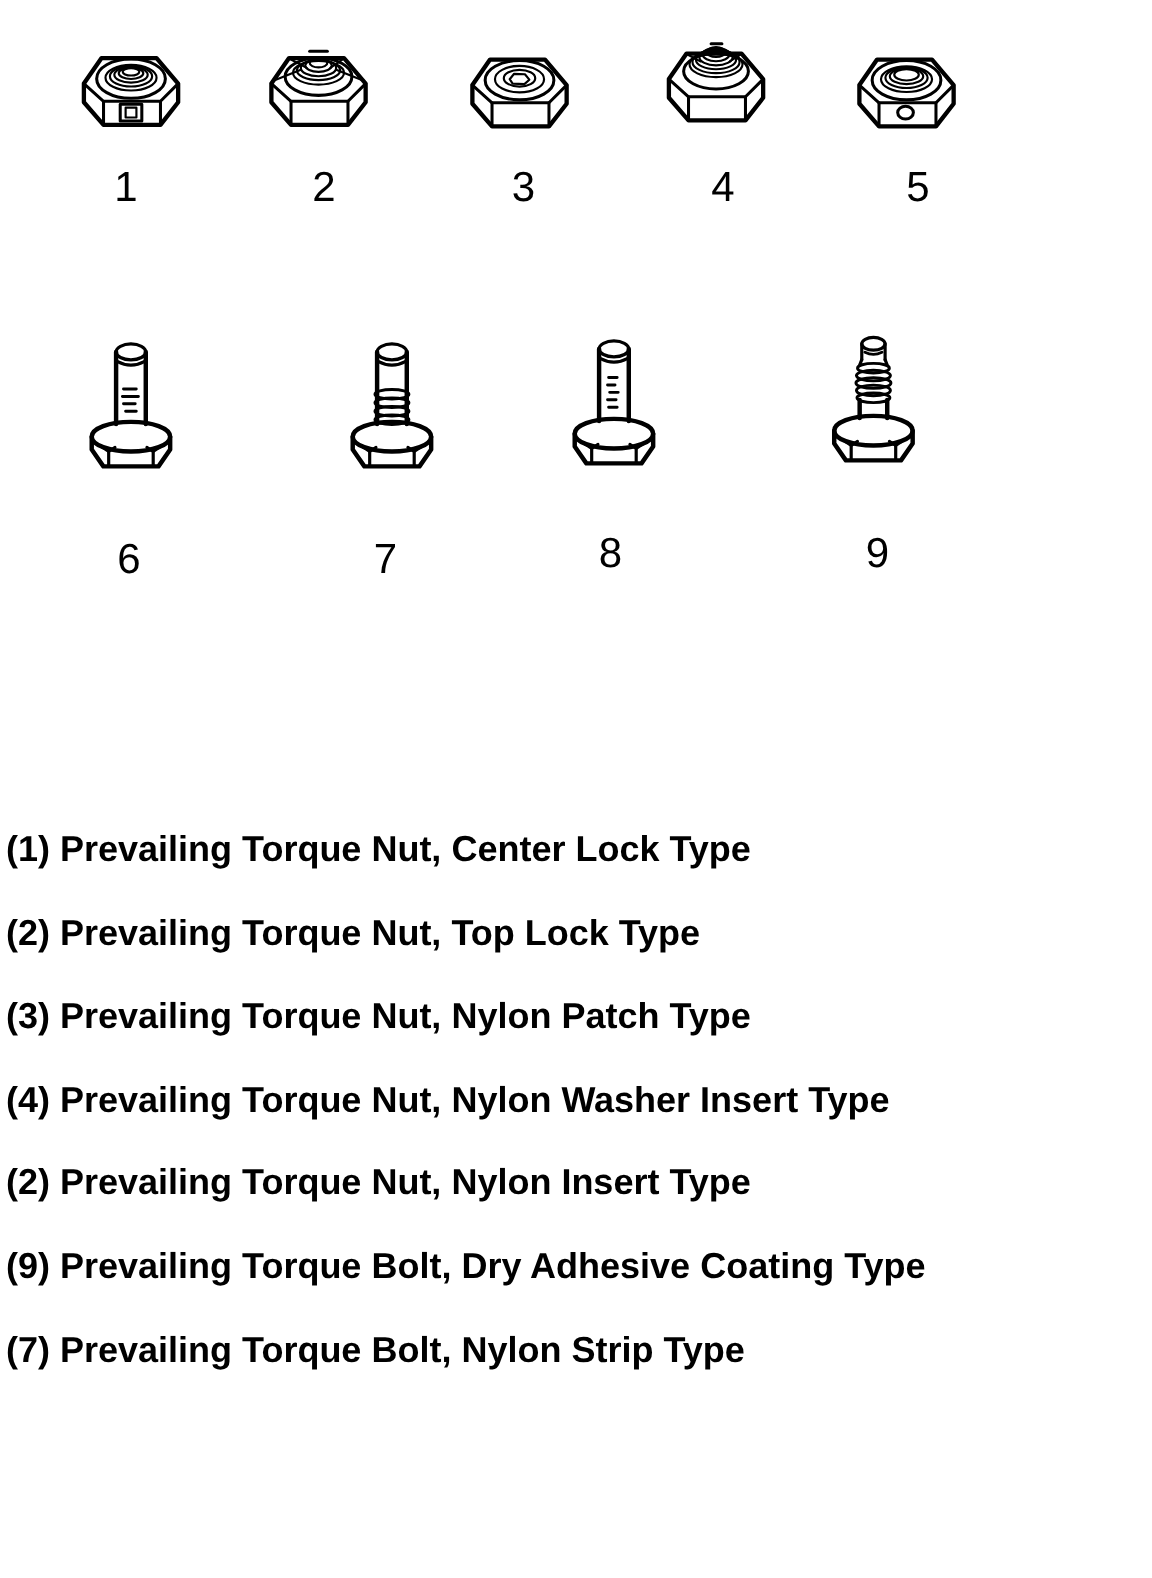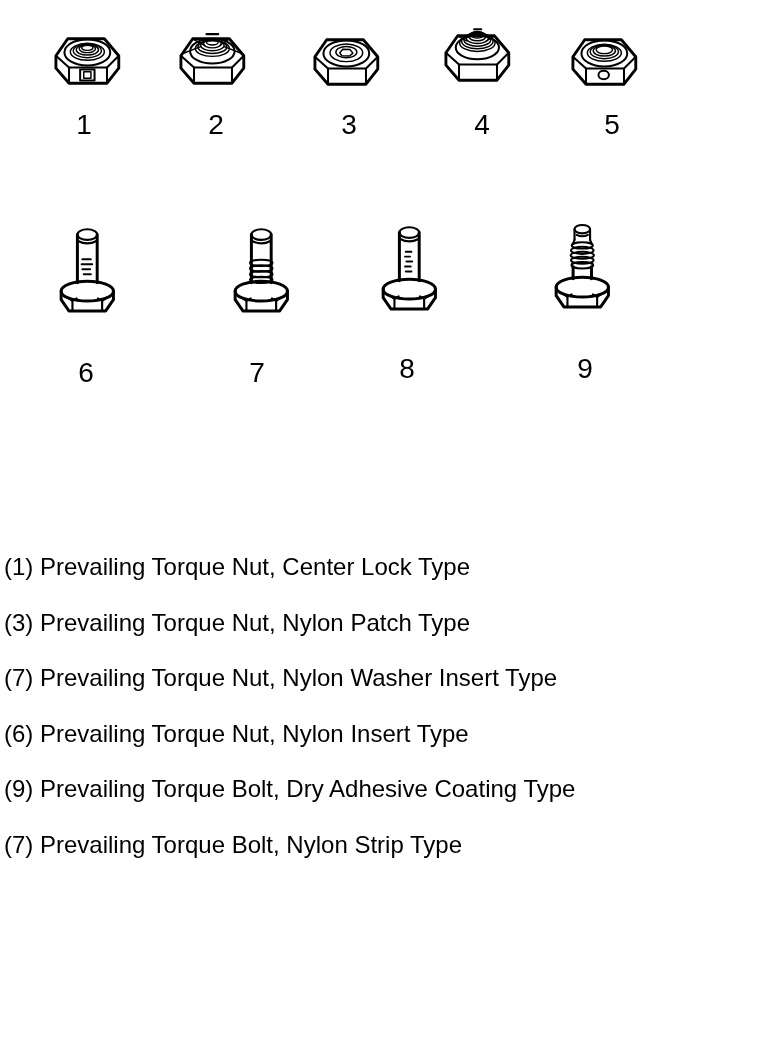--- a/index.html
+++ b/index.html
@@ -13,21 +13,21 @@
   .fig{position:absolute;}
   .fig svg{display:block;}
   .fig-num{
     position:absolute;
     width:30px;text-align:center;
     font-size:28px;line-height:30px;color:#000;
   }
   .legend{
     position:absolute;left:4px;top:539px;
     font-size:24px;line-height:55.6px;
-    white-space:nowrap;color:#000;
+    white-space:nowrap;color:#000;font-weight:bold;
   }
   .stroke{fill:none;stroke:#000;stroke-linecap:round;stroke-linejoin:round;}
   .w-sil{stroke-width:4.4;}
   .w-in{stroke-width:3.1;}
   .w-thr{stroke-width:2.2;}
   .b-sil{stroke-width:4.2;}
   .b-in{stroke-width:3;}
   .b-ft{stroke-width:2.8;}
 </style>
 </head>
@@ -177,20 +177,21 @@
     </svg>
   </div>
 
   <span class="fig-num" style="left:71px;top:358px;">6</span>
   <span class="fig-num" style="left:242px;top:358px;">7</span>
   <span class="fig-num" style="left:392px;top:354px;">8</span>
   <span class="fig-num" style="left:570px;top:354px;">9</span>
 
   <div class="legend">
     <div>(1) Prevailing Torque Nut, Center Lock Type</div>
+    <div>(2) Prevailing Torque Nut, Top Lock Type</div>
     <div>(3) Prevailing Torque Nut, Nylon Patch Type</div>
-    <div>(7) Prevailing Torque Nut, Nylon Washer Insert Type</div>
-    <div>(6) Prevailing Torque Nut, Nylon Insert Type</div>
+    <div>(4) Prevailing Torque Nut, Nylon Washer Insert Type</div>
+    <div>(2) Prevailing Torque Nut, Nylon Insert Type</div>
     <div>(9) Prevailing Torque Bolt, Dry Adhesive Coating Type</div>
     <div>(7) Prevailing Torque Bolt, Nylon Strip Type</div>
   </div>
 
 </div>
 
 </body></html>

